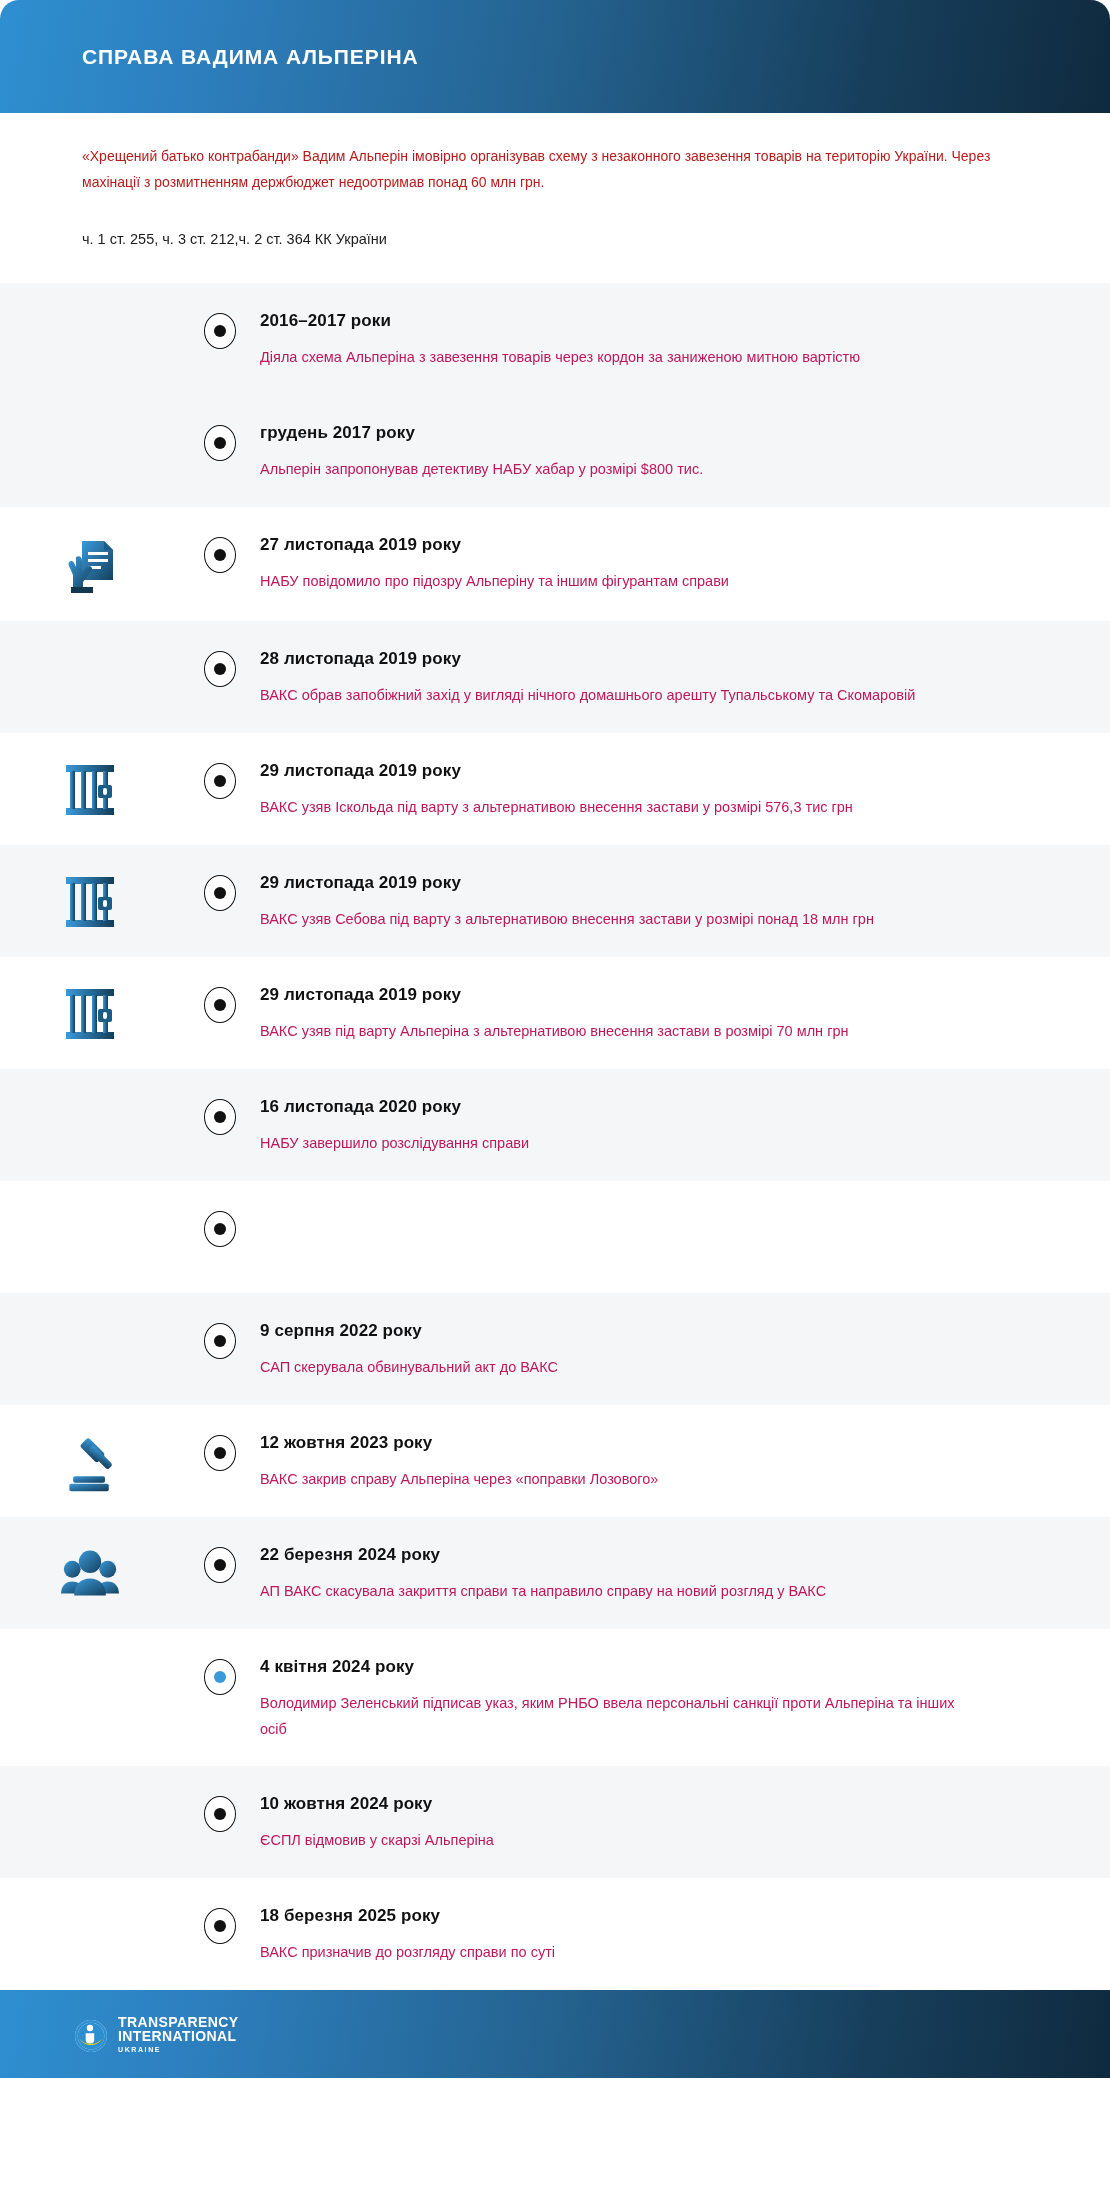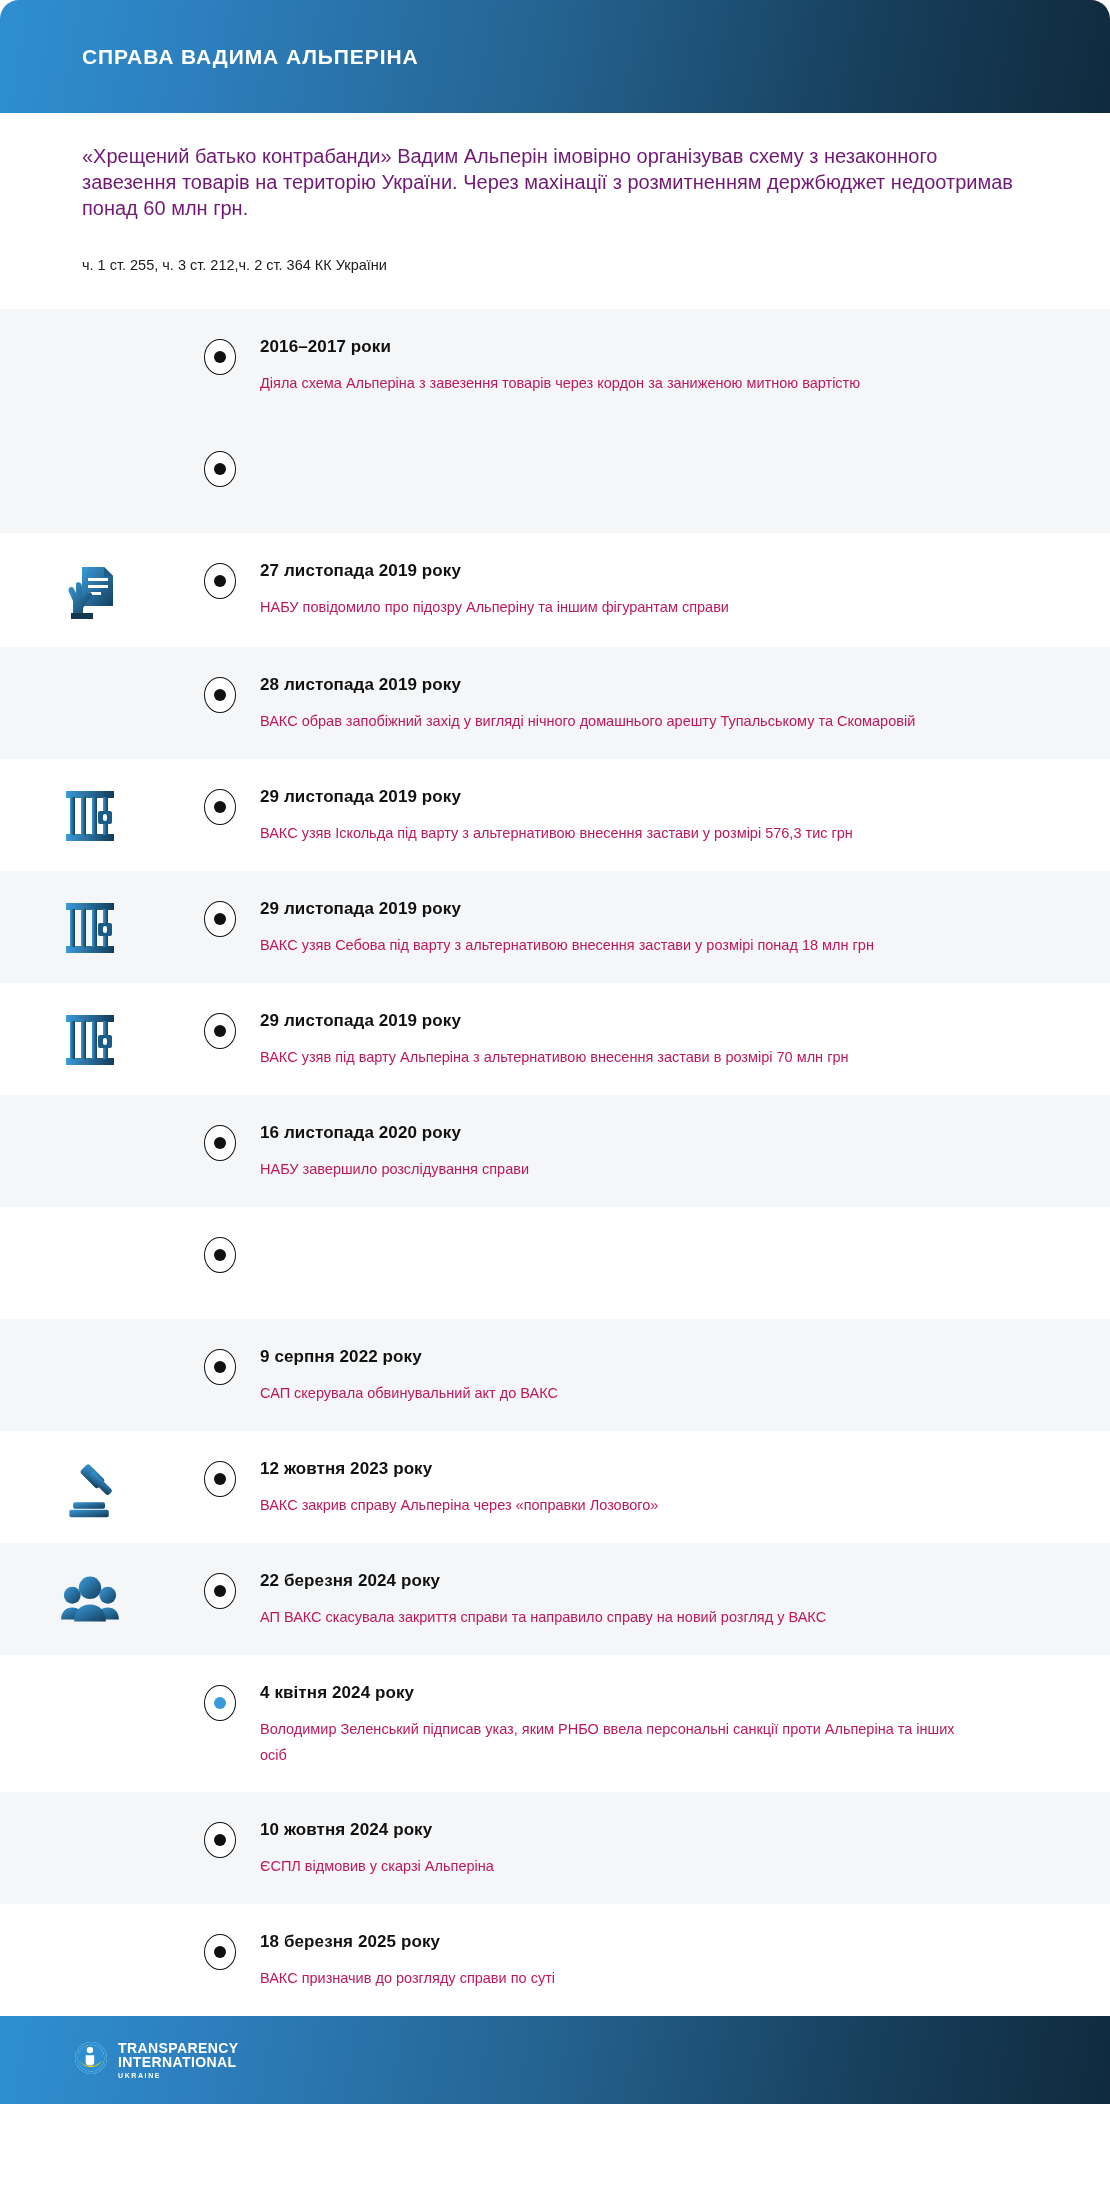--- a/index.html
+++ b/index.html
@@ -35,23 +35,23 @@
     letter-spacing: 0.9px;
     text-transform: uppercase;
   }
 
   
   .intro {
     padding: 30px 82px 0 82px;
     background: #ffffff;
   }
   .intro-desc {
-    font-size: 20px;
+    font-size: 14px;
     line-height: 26px;
-    color: #701a75;
+    color: #b91c1c;
     max-width: 960px;
   }
   .intro-articles {
     margin-top: 32px;
     font-size: 14.5px;
     line-height: 24px;
     color: #1c1c1c;
     padding-bottom: 32px;
   }
 
@@ -145,21 +145,21 @@
   }
 
   
   .footer {
     height: 88px;
     background: linear-gradient(100deg, #2e8fd0 0%, #2d7fbe 18%, #24628f 50%, #173f5c 78%, #0f2a3e 100%);
     display: flex;
     align-items: center;
     padding-left: 74px;
   }
-  .logo-wrap { display: flex; align-items: flex-start; gap: 10px; }
+  .logo-wrap { display: flex; align-items: flex-end; gap: 10px; }
   .logo-text { line-height: 1.02; }
   .logo-l1, .logo-l2 {
     color: #ffffff;
     font-size: 14px;
     font-weight: bold;
     letter-spacing: 0.4px;
     display: block;
   }
   .logo-l3 {
     color: #ffffff;
@@ -197,20 +197,24 @@
           <div class="tl-date">2016–2017 роки</div>
           <div class="tl-text">Діяла схема Альперіна з завезення товарів через кордон за заниженою митною вартістю</div>
         </div>
       </div>
       <div class="tl-row alt">
         <div class="tl-icon-cell"></div>
         <div class="tl-marker-cell">
           <div class="marker">
             <span class="dot"></span>
           </div>
+        </div>
+        <div class="tl-content">
+          <div class="tl-date">грудень 2017 року</div>
+          <div class="tl-text">Альперін запропонував детективу НАБУ хабар у розмірі $800 тис.</div>
         </div>
       </div>
       <div class="tl-row plain">
         <div class="tl-icon-cell">
           <svg width="56" height="62" viewBox="0 0 56 62">
       <defs>
               <linearGradient id="g1" x1="0" y1="0" x2="1" y2="1">
         <stop offset="0" stop-color="#3a9ad9"></stop>
                 <stop offset="1" stop-color="#15405e"></stop>
               </linearGradient>

